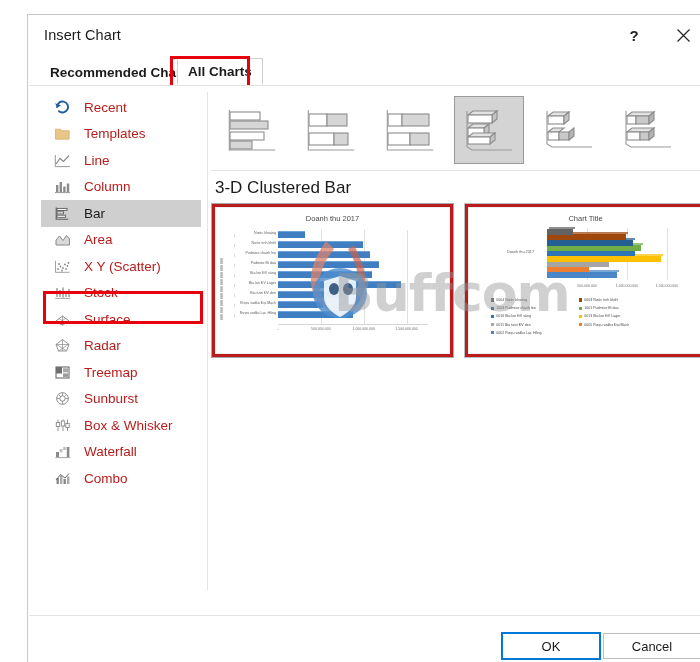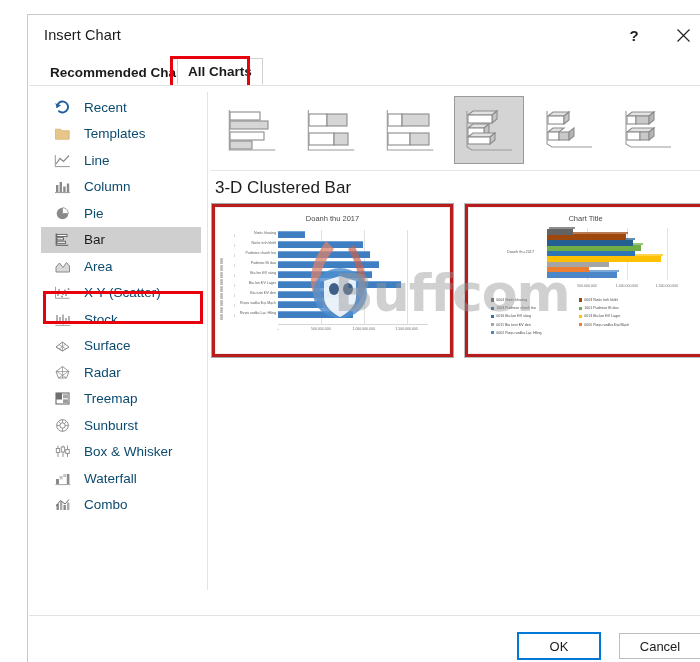--- a/index.html
+++ b/index.html
@@ -24,21 +24,21 @@
 
   .hline{position:absolute;left:1px;top:70px;width:686px;height:1px;background:#e2e2e2;}
 
   
   .content{position:absolute;left:1px;top:71px;width:686px;height:528px;background:#fff;}
 
   
   .nav{position:absolute;left:12px;top:8px;width:160px;height:500px;background:#fff;}
   .nav-item{position:relative;height:26.5px;display:flex;align-items:center;padding-left:10px;box-sizing:border-box;cursor:default;}
   .nav-item .ico{width:22px;height:19px;display:flex;align-items:center;justify-content:center;margin-right:11px;flex:0 0 22px;}
-  .nav-item .lbl{font-size:13.5px;color:#0c4a6e;white-space:nowrap;}
+  .nav-item .lbl{font-size:13.5px;color:#b91c1c;white-space:nowrap;}
   .nav-item.selected{background:#cfcfcf;}
   .nav-item.selected .lbl{color:#1b1b1b;}
   .redbox-bar{position:absolute;left:14px;top:205px;width:160px;height:33px;border:3px solid #e8000d;box-sizing:border-box;pointer-events:none;}
 
   .vdiv{position:absolute;left:178px;top:6px;width:1px;height:498px;background:#e4e4e4;}
 
   
   .right{position:absolute;left:182px;top:4px;width:498px;height:510px;}
 
   .thumbs{position:absolute;left:4px;top:6px;width:490px;height:74px;}
@@ -74,21 +74,21 @@
   .lg{position:absolute;font-size:3.6px;color:#4a4a4a;white-space:nowrap;display:flex;align-items:center;}
   .lg .sw{width:3.2px;height:3.2px;margin-right:2px;flex:0 0 3.2px;}
 
   
   .wm{position:absolute;left:268px;top:206px;width:230px;height:120px;pointer-events:none;}
   .wm-text{position:absolute;left:38px;top:42px;font-size:52px;font-weight:bold;color:rgba(150,150,150,.45);letter-spacing:-1px;font-family:"DejaVu Sans",sans-serif;text-align:center;}
 
   
   .footerline{position:absolute;left:1px;top:600px;width:686px;height:1px;background:#e2e2e2;}
   .footer{position:absolute;left:1px;top:601px;width:686px;height:54px;background:#fff;}
-  .btn{position:absolute;top:17px;width:82px;height:26px;font-size:13px;background:#fff;border:1px solid #bdbdbd;box-sizing:border-box;display:flex;align-items:center;justify-content:center;color:#1b1b1b;cursor:default;}
+  .btn{position:absolute;top:17px;width:98px;height:26px;font-size:13px;background:#fff;border:1px solid #bdbdbd;box-sizing:border-box;display:flex;align-items:center;justify-content:center;color:#1b1b1b;cursor:default;}
   .btn.ok{right:115px;border:1px solid #0078d7;outline:1px solid #0078d7;}
   .btn.cancel{right:14px;}
 
   svg{shape-rendering:geometricPrecision;}
 </style>
 </head>
 <body>
 
 <div class="dialog">
 
@@ -146,29 +146,20 @@
           <span class="ico">
             <svg width="17" height="15" viewBox="0 0 17 15">
               <rect x="2" y="6" width="2.4" height="7" fill="#8a8a8a"></rect>
               <rect x="5.6" y="3" width="2.4" height="10" fill="#8a8a8a"></rect>
               <rect x="9.2" y="7.5" width="2.4" height="5.5" fill="#8a8a8a"></rect>
               <rect x="12.8" y="4.5" width="2.4" height="8.5" fill="#8a8a8a"></rect>
               <path d="M1 13.6 h15" stroke="#8a8a8a" stroke-width=".9"></path>
             </svg>
           </span>
           <span class="lbl">Column</span>
-        </div>
-        <div class="nav-item">
-          <span class="ico">
-            <svg width="17" height="15" viewBox="0 0 17 15">
-              <circle cx="8.5" cy="7.5" r="5.8" fill="#8a8a8a"></circle>
-              <path d="M8.5 7.5 L8.5 1.7 A5.8 5.8 0 0 1 14.3 7.5 Z" fill="#fff" stroke="#8a8a8a" stroke-width=".7"></path>
-            </svg>
-          </span>
-          <span class="lbl">Pie</span>
         </div>
         <div class="nav-item selected">
           <span class="ico">
             <svg width="17" height="15" viewBox="0 0 17 15">
               <rect x="3" y="2.4" width="10" height="2.1" fill="#fff" stroke="#5c5c5c" stroke-width=".9"></rect>
               <rect x="3" y="5.8" width="6.5" height="2.1" fill="#fff" stroke="#5c5c5c" stroke-width=".9"></rect>
               <rect x="3" y="9.2" width="8.5" height="2.1" fill="#fff" stroke="#5c5c5c" stroke-width=".9"></rect>
               <path d="M2.2 1.4 v11.8 h12" stroke="#5c5c5c" stroke-width="1.1" fill="none"></path>
             </svg>
           </span>

